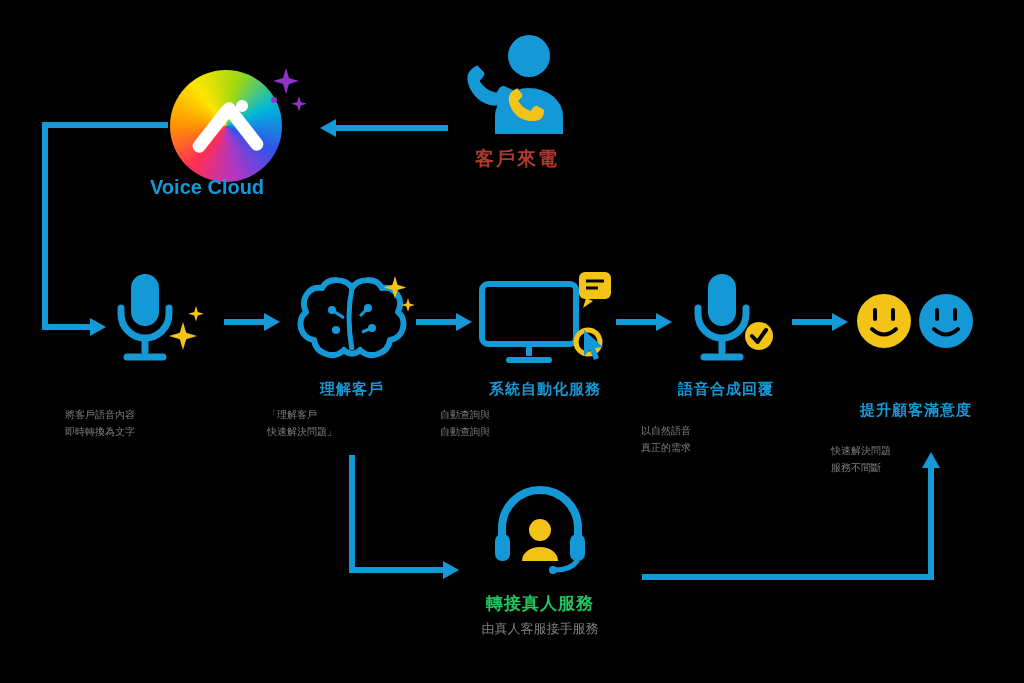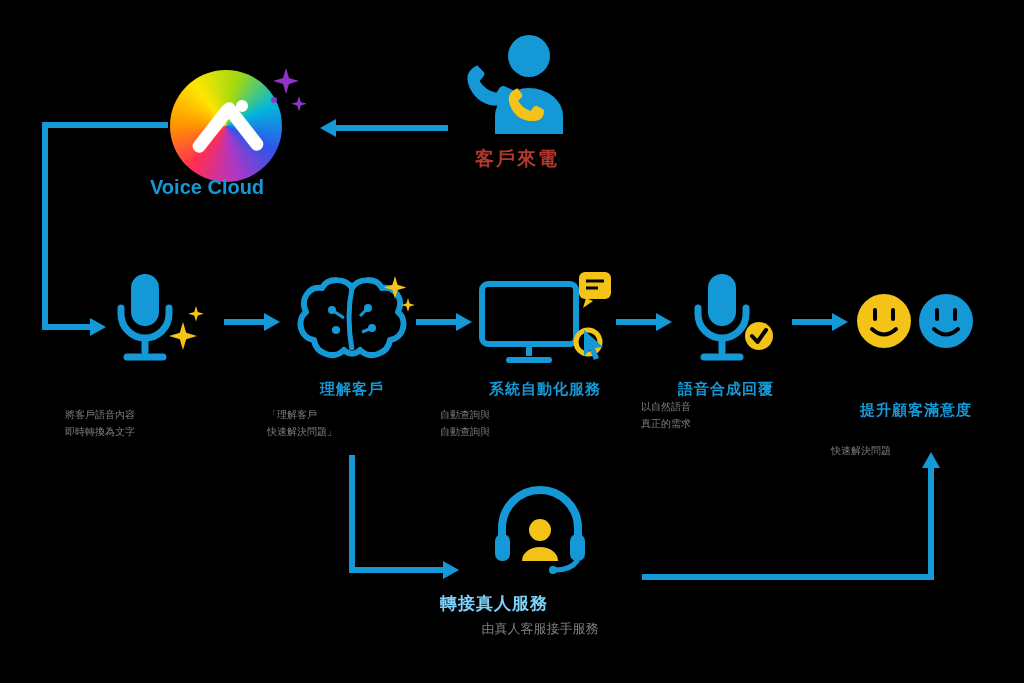--- a/index.html
+++ b/index.html
@@ -23,21 +23,21 @@
              border-radius:7px;transform:rotate(-52deg);}
   .logo-bar2{position:absolute;left:44px;top:50px;width:58px;height:13px;background:#fff;
              border-radius:7px;transform:rotate(52deg);}
   .logo-dot{position:absolute;left:66px;top:30px;width:12px;height:12px;background:#fff;border-radius:50%;}
   .brand{position:absolute;left:150px;top:176px;width:180px;text-align:left;color:#1599D6;
          font-size:20px;font-weight:bold;}
   .cust-label{position:absolute;left:447px;top:146px;width:140px;text-align:center;color:#B03A2E;
               font-size:19px;font-weight:bold;letter-spacing:2px;}
   .cust-caption{position:absolute;left:437px;top:170px;width:160px;text-align:center;color:#8a8a8a;
                 font-size:20px;font-weight:bold;letter-spacing:2px;}
-  .branch-label{position:absolute;left:440px;top:592px;width:200px;text-align:left;color:#7dd3fc;
+  .branch-label{position:absolute;left:440px;top:592px;width:200px;text-align:center;color:#22c55e;
                 font-size:17px;font-weight:bold;letter-spacing:1px;}
   .branch-desc{position:absolute;left:440px;top:620px;width:200px;text-align:center;color:#7f7f7f;
                font-size:13px;}
 </style>
 </head>
 <body>
 
 <div id="stage">
 
   <div class="logo">
@@ -146,26 +146,27 @@
     <div>即時轉換為文字</div>
   </div>
   <div class="step-desc" style="left:267px;top:406px;">
     <div>「理解客戶</div>
     <div>快速解決問題」</div>
   </div>
   <div class="step-desc" style="left:440px;top:406px;">
     <div>自動查詢與</div>
     <div>自動查詢與</div>
   </div>
-  <div class="step-desc" style="left:641px;top:398px;">
+  <div class="step-desc" style="left:641px;top:422px;">
     <div>以自然語音</div>
     <div>真正的需求</div>
   </div>
   <div class="step-desc" style="left:831px;top:406px;margin-top:36px;">
     <div>快速解決問題</div>
+    <div>服務不間斷</div>
   </div>
 
   <div class="line" style="left:349px;top:455px;width:6px;height:118px;"></div>
   <div class="line" style="left:349px;top:567px;width:96px;height:6px;"></div>
   <div class="arrow-right" style="left:443px;top:561px;"></div>
 
   <svg class="abs" style="left:490px;top:478px;" width="100" height="96" viewBox="0 0 100 96">
     <path d="M12 60 v-10 a38 38 0 0 1 76 0 v10" fill="none" stroke="#1599D6" stroke-width="8" stroke-linecap="round"></path>
     <rect x="5" y="56" width="15" height="27" rx="7" fill="#1599D6"></rect>
     <rect x="80" y="56" width="15" height="27" rx="7" fill="#1599D6"></rect>

